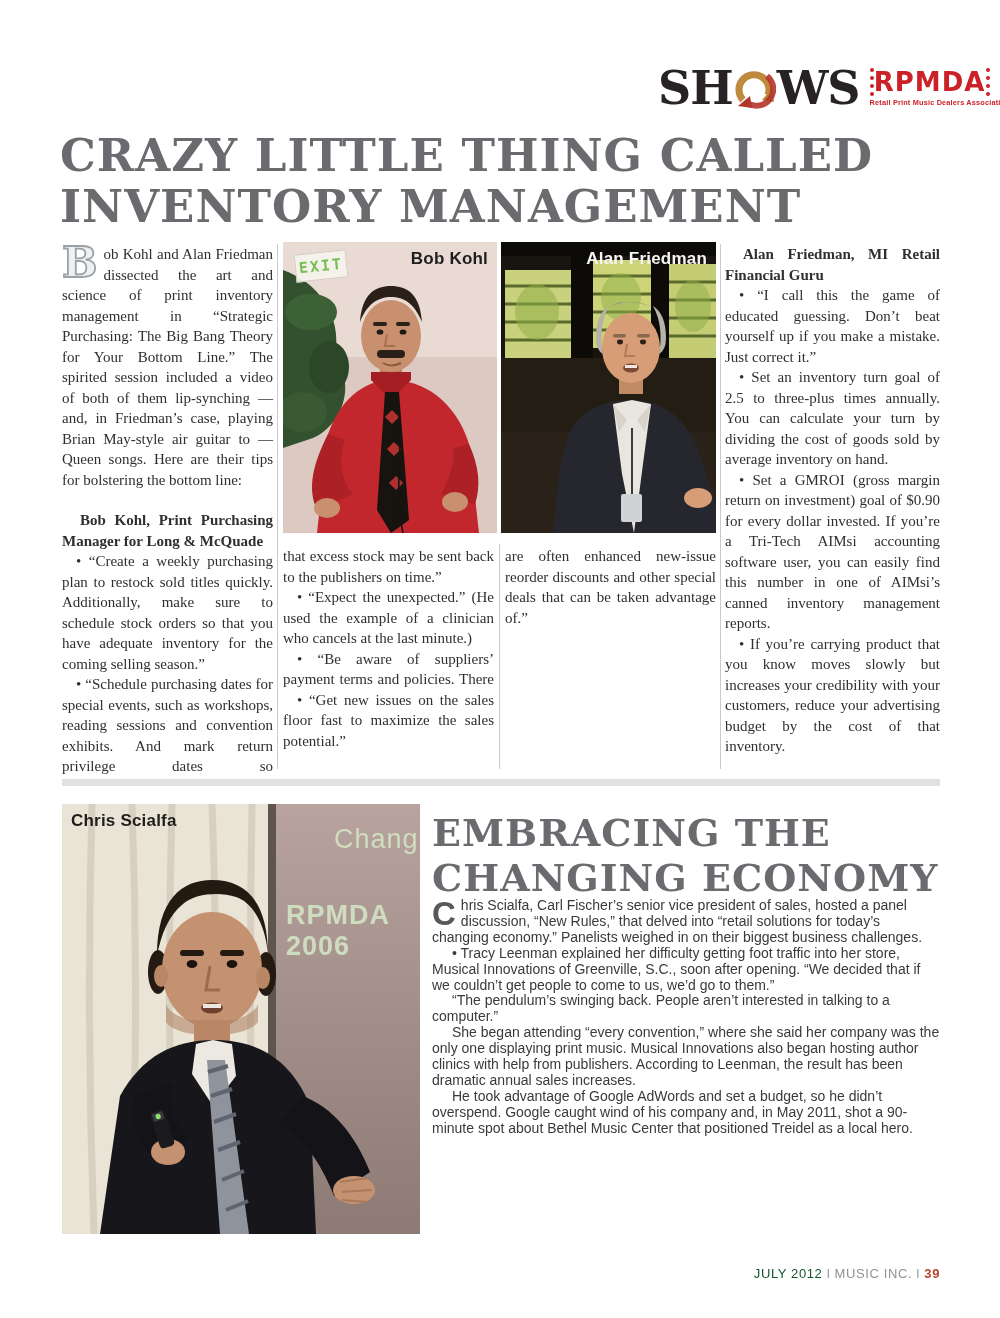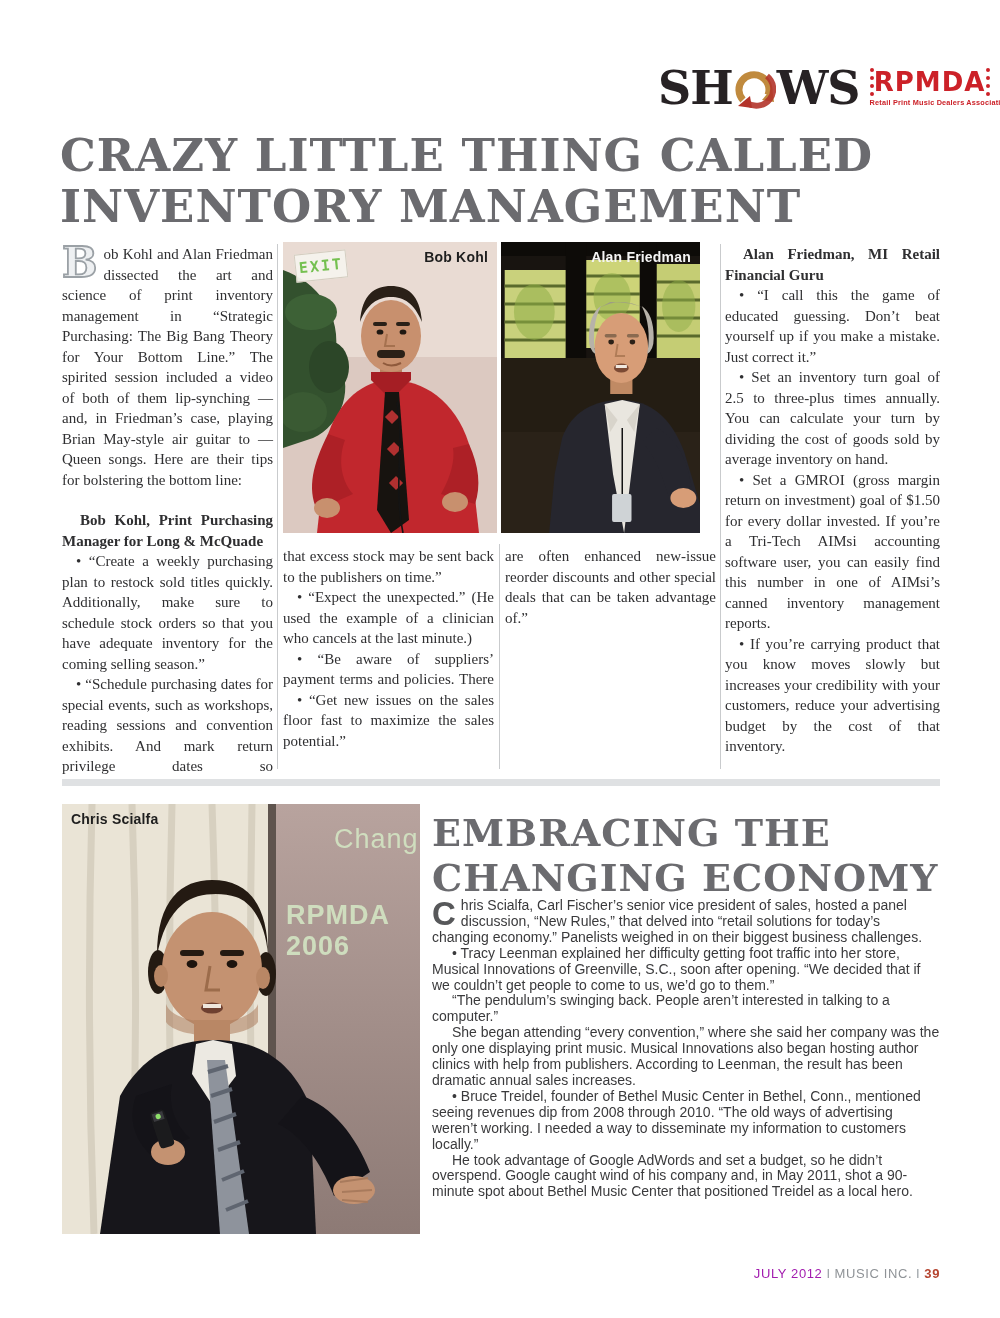--- a/index.html
+++ b/index.html
@@ -59,25 +59,25 @@
     -webkit-text-stroke:1.8px #9ba1a6; padding:1px 6px 0 0;
   }
   .vrule { position:absolute; width:1px; background:#c9cbcd; }
   #vr1 { left:277px; top:230px; height:525px; }
   #vr2 { left:499px; top:530px; height:225px; }
   #vr3 { left:720px; top:230px; height:525px; }
 
   
   .photo { position:absolute; overflow:hidden; background:#888; }
   #photo-bob   { left:283px; top:228px; width:214px; height:291px; }
-  #photo-alan  { left:501px; top:228px; width:199px; height:291px; }
+  #photo-alan  { left:501px; top:228px; width:215px; height:291px; }
   #photo-chris { left:62px;  top:790px; width:358px; height:430px; }
   .photo svg { position:absolute; left:0; top:0; width:100%; height:100%; }
   .photo-label {
-    position:absolute; font-size:14px; font-weight:bold; letter-spacing:0.2px;
+    position:absolute; font-size:17px; font-weight:bold; letter-spacing:0.2px;
   }
   .lbl-dark { color:#1e1e1e; }
   .lbl-light { color:#f5f5f5; }
   #lbl-bob   { right:9px; top:7px; }
   #lbl-alan  { right:9px; top:7px; }
   #lbl-chris { left:9px; top:7px; }
   .exit-sign {
     position:absolute; left:12px; top:10px; width:52px; height:28px;
     background:#f6f4ee; border:1px solid #d4cdc0; transform:rotate(-6deg);
     display:flex; align-items:center; justify-content:center;
@@ -111,21 +111,21 @@
   .dc2 {
     float:left; font-family:"Liberation Sans", sans-serif; font-weight:bold;
     font-size:33px; line-height:29px; color:#57585a; padding:1px 5px 0 0;
   }
 
   
   .footer {
     position:absolute; left:62px; top:1252px; width:878px; text-align:right;
     font-size:13px; letter-spacing:0.6px; font-family:"Liberation Sans", sans-serif;
   }
-  .f-issue { color:#a21caf; }
+  .f-issue { color:#14532d; }
   .f-sep   { color:#9aa0a5; padding:0 4px; }
   .f-mag   { color:#8f9397; }
   .f-page  { color:#b5442f; font-weight:bold; }
 </style>
 </head>
 <body>
 
 <div class="page">
 
   <div class="masthead">
@@ -257,21 +257,21 @@
   </div>
 
   <div class="col" id="col3">
     <p>are often enhanced new-issue reorder discounts and other special deals that can be taken advantage of.”</p>
   </div>
 
   <div class="col" id="col4">
     <p class="subhead4">Alan Friedman, MI Retail Financial Guru</p>
     <p class="bullet">• “I call this the game of educated guessing. Don’t beat yourself up if you make a mistake. Just correct it.”</p>
     <p class="bullet">• Set an inventory turn goal of 2.5 to three-plus times annually. You can calculate your turn by dividing the cost of goods sold by average inventory on hand.</p>
-    <p class="bullet">• Set a GMROI (gross margin return on investment) goal of $1.50 for every dollar invested. If you’re a Tri-Tech AIMsi accounting software user, you can easily find this number in one of AIMsi’s canned inventory management reports.</p>
+    <p class="bullet">• Set a GMROI (gross margin return on investment) goal of $0.90 for every dollar invested. If you’re a Tri-Tech AIMsi accounting software user, you can easily find this number in one of AIMsi’s canned inventory management reports.</p>
     <p class="bullet">• If you’re carrying product that you know moves slowly but increases your credibility with your customers, reduce your advertising budget by the cost of that inventory.</p>
   </div>
 
   <div class="divider"></div>
 
   <div class="photo" id="photo-chris">
     <svg viewBox="0 0 358 430" preserveAspectRatio="none">
       <defs>
         <linearGradient id="scr" x1="0" y1="0" x2="0" y2="1">
           <stop offset="0" stop-color="#b8a39e"></stop>
@@ -333,21 +333,20 @@
   <div class="headline2">
     <div>EMBRACING THE</div>
     <div>CHANGING ECONOMY</div>
   </div>
 
   <div class="a2-body">
     <p class="first"><span class="dc2">C</span><span>hris Scialfa, Carl Fischer’s senior vice president of sales, hosted a panel discussion, “New Rules,” that delved into “retail solutions for today’s changing economy.” Panelists weighed in on their biggest business challenges.</span></p>
     <p>• Tracy Leenman explained her difficulty getting foot traffic into her store, Musical Innovations of Greenville, S.C., soon after opening. “We decided that if we couldn’t get people to come to us, we’d go to them.”</p>
     <p>“The pendulum’s swinging back. People aren’t interested in talking to a computer.”</p>
     <p>She began attending “every convention,” where she said her company was the only one displaying print music. Musical Innovations also began hosting author clinics with help from publishers. According to Leenman, the result has been dramatic annual sales increases.</p>
-    <p>• Bruce Treidel, founder of Bethel Music Center in Bethel, Conn., mentioned seeing revenues dip from 2008 through 2010. “The old ways of advertising weren’t working. I needed a way to disseminate my information to customers locally.”</p>
     <p>He took advantage of Google AdWords and set a budget, so he didn’t overspend. Google caught wind of his company and, in May 2011, shot a 90-minute spot about Bethel Music Center that positioned Treidel as a local hero.</p>
   </div>
 
   <div class="footer">
     <span class="f-issue">JULY 2012</span><span class="f-sep">I</span><span class="f-mag">MUSIC INC.</span><span class="f-sep">I</span><span class="f-page">39</span>
   </div>
 
 </div>
 
 </body></html>

